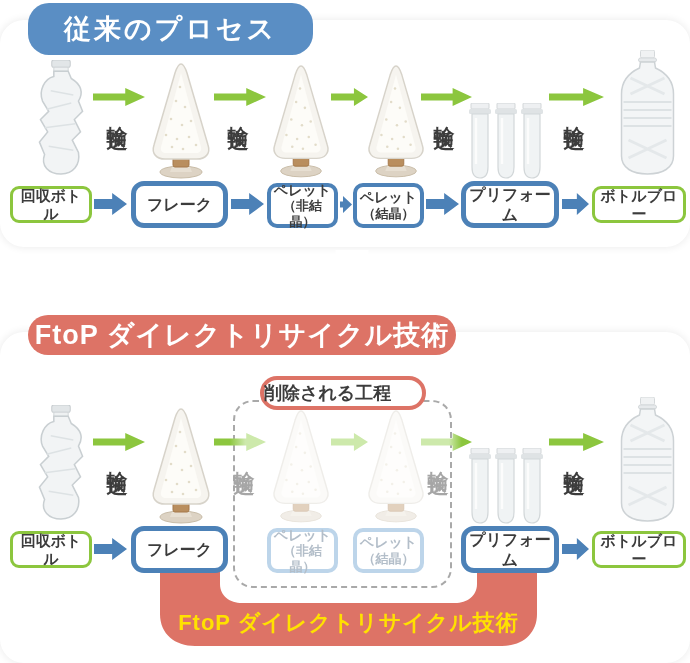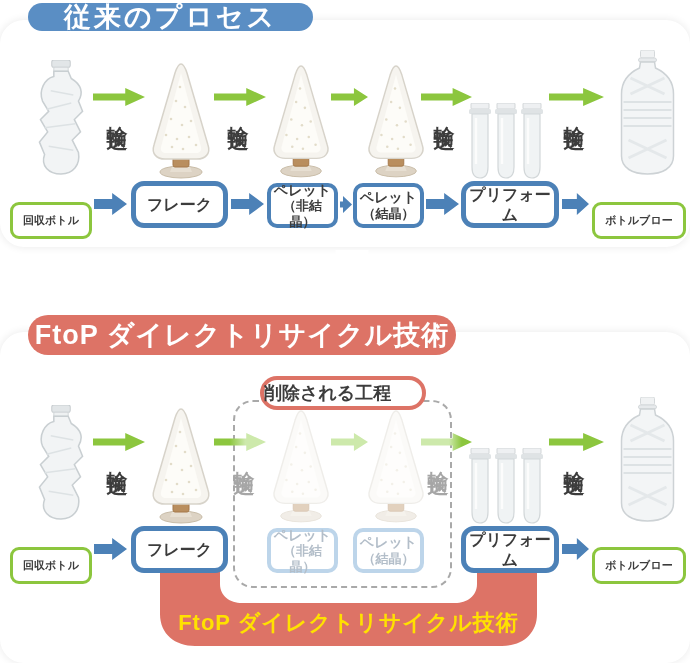--- a/index.html
+++ b/index.html
@@ -21,21 +21,21 @@
   .garrow.faded{background:#cde9ab;}
   .barrow{position:absolute;height:22px;background:#4c81b7;z-index:3;
     clip-path:polygon(0 27%,55% 27%,55% 0,100% 50%,55% 100%,55% 73%,0 73%);}
   .barrow-sm{position:absolute;height:17px;background:#4c81b7;z-index:3;
     clip-path:polygon(0 32%,25% 32%,25% 0,100% 50%,25% 100%,25% 68%,0 68%);}
   .transport{position:absolute;writing-mode:vertical-rl;text-orientation:upright;
     font-size:21px;font-weight:bold;line-height:1;letter-spacing:4px;color:#3c3c3c;z-index:2;}
   .transport.gray{color:#a6a6a6;}
   .stepbox{position:absolute;display:flex;flex-direction:column;align-items:center;justify-content:center;
     background:#fff;font-weight:bold;text-align:center;z-index:3;box-sizing:border-box;line-height:1.2;}
-  .sb-green{border:3px solid #8cc63e;border-radius:9px;font-size:11px;margin-top:16px;}
+  .sb-green{border:3px solid #8cc63e;border-radius:9px;font-size:15px;}
   .sb-blue-strong{border:5px solid #4c81b7;border-radius:13px;font-size:16px;}
   .sb-blue{border:4px solid #4c81b7;border-radius:10px;font-size:14px;}
   .sb-blue .sub{font-size:13px;}
   .sb-faded{border-color:#bdd5ea;color:#b3bec9;}
   .down-arrow{position:absolute;left:303px;top:250px;width:98px;height:58px;background:#fff;z-index:1;
     clip-path:polygon(33% 0,67% 0,67% 37%,100% 37%,50% 100%,0 37%,33% 37%);
     filter:drop-shadow(0 0 3px rgba(110,110,110,.55));}
   .pill{position:absolute;display:flex;align-items:center;background:#fff;
     border:4px solid #dd7366;border-radius:20px;font-size:18px;font-weight:bold;z-index:5;box-sizing:border-box;}
   .dashed-box{position:absolute;border:2px dashed #a9a9a9;border-radius:20px;z-index:1;box-sizing:border-box;}
@@ -101,21 +101,21 @@
         <rect x="30" y="0" width="14" height="8" rx="1.5" fill="#f0f2f3" stroke="#d4d8da" stroke-width="1"></rect>
         <rect x="28" y="8" width="18" height="4" rx="2" fill="#e7eaec" stroke="#d4d8da" stroke-width="1"></rect>
         <path d="M30,12 L44,12 L45,18 C58,24 63,33 63,44 L63,106 C63,118 52,124 37,124 C22,124 11,118 11,106 L11,44 C11,33 16,24 29,18 Z" fill="#f3f5f6" stroke="#cdd2d5" stroke-width="1.5"></path>
         <path d="M13,52 h48 M13,60 h48 M13,68 h48 M13,76 h48" stroke="#dde2e4" stroke-width="2" fill="none"></path>
         <path d="M20,28 L54,44 M54,28 L20,44 M18,90 L56,108 M56,90 L18,108" stroke="#e4e8ea" stroke-width="3" fill="none"></path>
       </g>
     </defs>
   </svg>
 
   <div class="panel" style="top:20px;height:227px;"></div>
-  <div class="badge badge-blue" style="left:28px;top:3px;width:285px;height:28px;">
+  <div class="badge badge-blue" style="left:28px;top:3px;width:285px;height:52px;">
     <span>従来のプロセス</span>
   </div>
 
   <svg class="img" style="left:30px;top:60px;width:62px;height:116px;" viewBox="0 0 60 113">
       <use href="#sym-crushed-bottle"></use>
     </svg>
   <div class="garrow" style="left:93px;top:88px;width:52px;"></div>
   <div class="transport" style="left:107px;top:109px;">輸送</div>
   <svg class="img" style="left:146px;top:61px;width:70px;height:118px;" viewBox="0 0 70 118">
       <use href="#sym-cone"></use>

